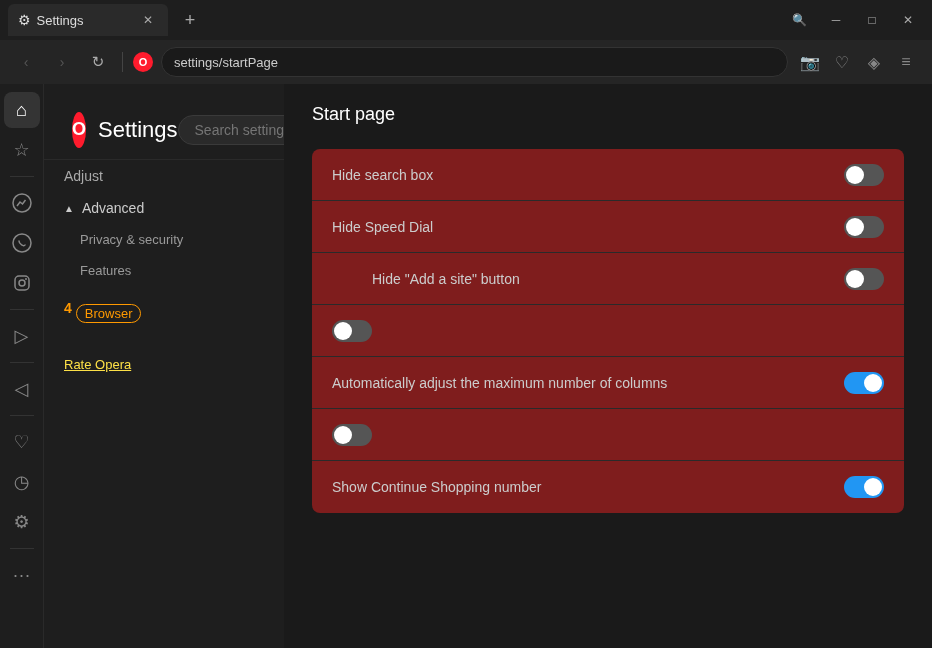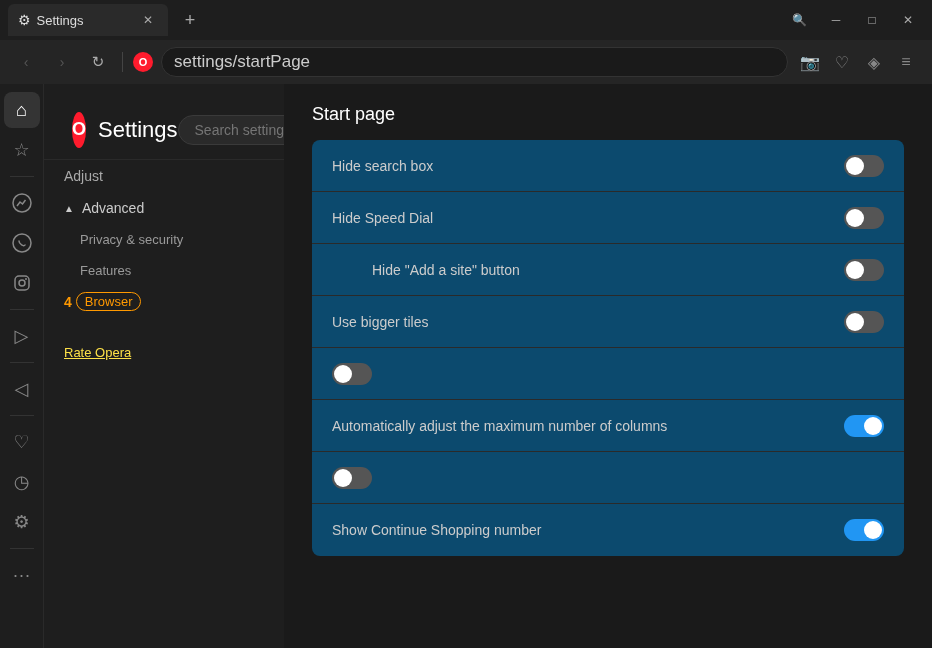--- a/index.html
+++ b/index.html
@@ -97,21 +97,21 @@
       flex-shrink: 0;
     }
     .address-bar {
       flex: 1;
       height: 30px;
       background: #1a1a1a;
       border-radius: 15px;
       display: flex;
       align-items: center;
       padding: 0 12px;
-      font-size: 17px;
+      font-size: 13px;
       color: #ccc;
       border: 1px solid #333;
     }
     .toolbar-right {
       display: flex; gap: 4px; align-items: center;
     }
     .toolbar-icon-btn {
       width: 28px; height: 28px;
       display: flex; align-items: center; justify-content: center;
       color: #888; font-size: 16px; cursor: pointer;
@@ -188,45 +188,46 @@
     }
     .badge-num {
       color: #f90; font-size: 14px; font-weight: bold;
     }
     .badge-label {
       border: 1.5px solid #f90;
       border-radius: 10px;
       padding: 1px 8px;
       font-size: 13px;
       color: #f90;
+      margin-top: 12px;
     }
     .settings-link {
       padding: 8px 20px;
       font-size: 13px;
       color: #fde047;
       cursor: pointer;
       text-decoration: underline;
     }
     .chevron-icon { font-size: 10px; }
 
     
     .settings-content {
       flex: 1;
       background: #1a1a1a;
       overflow-y: auto;
       padding: 20px 28px;
     }
     .section-title {
       font-size: 18px;
       color: #fff;
-      margin-bottom: 15px;
+      margin-bottom: 24px;
       font-weight: 400;
     }
     .settings-card {
-      background: #0c4a6e;
+      background: #7f1d1d;
       border-radius: 8px;
       overflow: hidden;
       margin-bottom: 8px;
     }
     .setting-row {
       display: flex;
       align-items: center;
       justify-content: space-between;
       padding: 14px 20px;
       border-bottom: 1px solid #2a2a2a;
@@ -446,27 +447,20 @@
 
         <div class="setting-row indented">
           <span class="setting-label">Hide "Add a site" button</span>
           <label class="toggle">
             <input type="checkbox" style="">
             <span class="toggle-slider"></span>
           </label>
         </div>
 
 
-        <div class="setting-row">
-          <span class="setting-label">Use bigger tiles</span>
-          <label class="toggle">
-            <input type="checkbox" style="">
-            <span class="toggle-slider"></span>
-          </label>
-        </div>
 
         <div class="setting-row">
           <label class="toggle">
             <input type="checkbox" style="">
             <span class="toggle-slider"></span>
           </label>
         </div>
 
         <div class="setting-row">
           <span class="setting-label">Automatically adjust the maximum number of columns</span>

